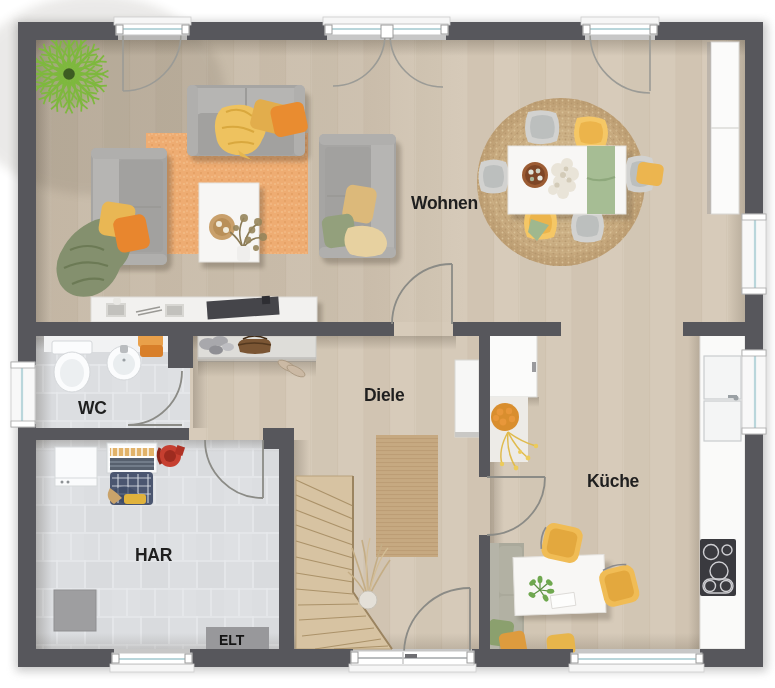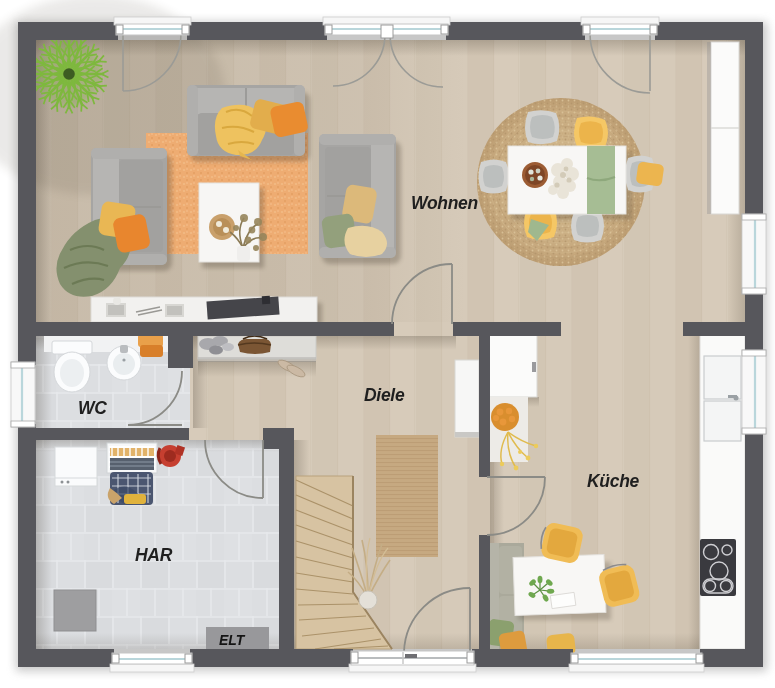--- a/index.html
+++ b/index.html
@@ -1,16 +1,16 @@
 <!DOCTYPE html>
 <html><head>
 <meta charset="utf-8">
 <style>
 html,body{margin:0;padding:0;background:#ffffff;}
-#plan{width:775px;height:688px;position:relative;font-family:"Liberation Sans",sans-serif;font-style:italic;}
+#plan{width:775px;height:688px;position:relative;font-family:"Liberation Sans",sans-serif;}
 text{font-family:"Liberation Sans",sans-serif;}
 </style>
 </head>
 <body>
 <div id="plan">
 <svg width="775" height="688" viewBox="0 0 775 688" xmlns="http://www.w3.org/2000/svg">
 <defs>
   <pattern id="wood" width="104" height="688" patternUnits="userSpaceOnUse">
     <rect width="104" height="688" fill="#d4c8b7"></rect>
     <rect x="0" width="26" height="688" fill="#d2c6b4"></rect>

